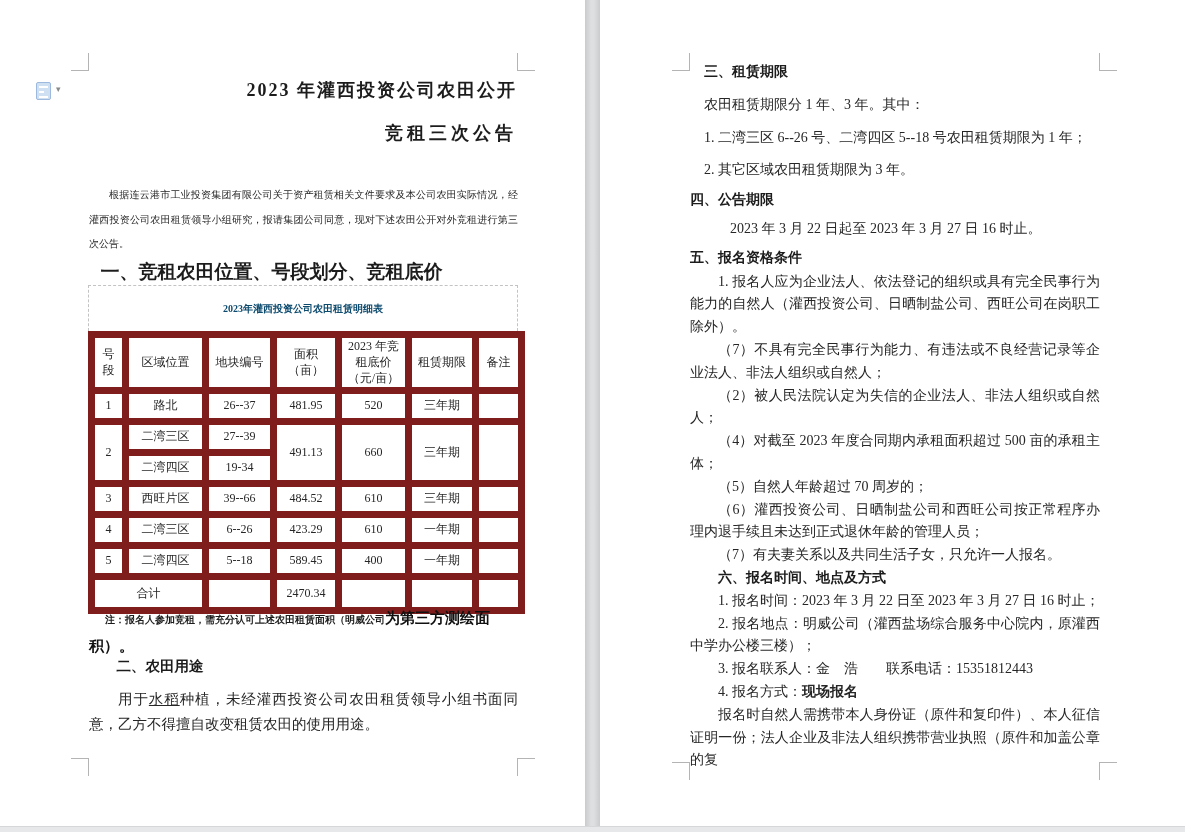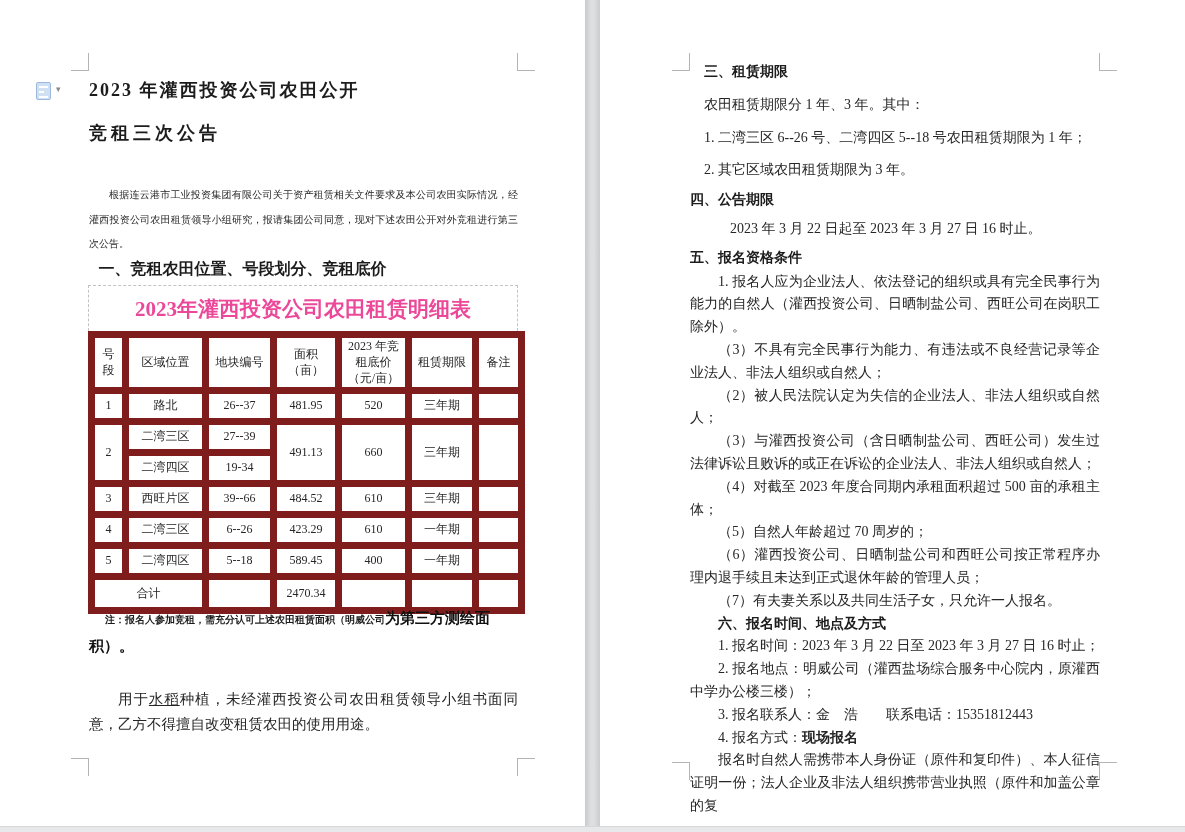--- a/index.html
+++ b/index.html
@@ -29,32 +29,32 @@
 
   
   .paste-icon { position:absolute; left:36px; top:82px; width:15px; height:18px;
     background:#cfe0f3; border:1px solid #9db9dd; border-radius:2px; }
   .paste-icon i { display:block; height:2px; background:#ffffff; margin:3px 2px 0 2px; }
   .paste-icon i.half { margin-right:6px; }
   .paste-caret { position:absolute; left:56px; top:84px; font-size:9px; color:#8a8a8a;
     font-family:"DejaVu Sans",sans-serif; }
 
   
-  .doc-title { position:absolute; left:89px; top:78px; width:428px; text-align:left;
+  .doc-title { position:absolute; left:89px; top:78px; width:428px; text-align:right;
     font-size:18px; font-weight:bold; letter-spacing:2px; color:#1c1c1c; }
   .doc-title .t2 { display:block; margin-top:19px; letter-spacing:4px; }
   .intro { position:absolute; left:89px; top:183px; width:429px;
     font-size:10px; line-height:24.6px; text-indent:2em; text-align:justify; }
   .h1-left { position:absolute; left:89px; top:259px; width:429px;
-    font-size:16px; font-weight:bold; text-indent:0.6em; color:#1c1c1c; }
+    font-size:19px; font-weight:bold; text-indent:0.6em; color:#1c1c1c; }
 
   .tbl-frame { position:absolute; left:88px; top:285px; width:430px; }
   .tbl-title-box { border:1px dashed #c3c3c3; border-bottom:none; height:46px;
     display:flex; align-items:center; justify-content:center;
-    font-size:21px; font-weight:bold; color:#ec4899; }
+    font-size:10px; font-weight:bold; color:#0c4a6e; }
   table.grid { border-collapse:collapse; width:430px; table-layout:fixed;
     font-size:12px; text-align:center; color:#262626; }
   table.grid th, table.grid td { border:7px solid #7f1d1d; padding:0 2px;
     font-weight:normal; line-height:1.35; }
   table.grid tr.hd { height:47px; }
   table.grid tr.rw { height:31px; }
   table.grid tr.tot { height:34px; }
 
   .note { position:absolute; left:89px; top:605px; width:420px; line-height:26px; text-indent:1em; }
   .note .nsm { font-size:10px; font-weight:bold; color:#1c1c1c; }
@@ -184,20 +184,21 @@
         <td></td>
       </tr>
     </tbody>
       </table>
   </div>
 
   <div class="note">
     <span class="nsm">注：报名人参加竞租，需充分认可上述农田租赁面积（明威公司</span><span class="nlg">为第三方测绘面积）。</span>
   </div>
 
+  <div class="h2-left">二、农田用途</div>
 
   <div class="sec2-body">
     <span>用于</span><span class="ul">水稻</span><span>种植，未经灌西投资公司农田租赁领导小组书面同意，乙方不得擅自改变租赁农田的使用用途。</span>
   </div>
 </div>
 
 <div class="seam"></div>
 
 <div id="page2" class="page">
   <div class="mark tl" style="left:72px;top:53px"></div>
@@ -207,23 +208,22 @@
 
   <div class="rp">
     <p class="hdg ind1 mb10">三、租赁期限</p>
     <p class="ind1 mb10">农田租赁期限分 1 年、3 年。其中：</p>
     <p class="ind1 mb10">1. 二湾三区 6--26 号、二湾四区 5--18 号农田租赁期限为 1 年；</p>
     <p class="ind1 mb7">2. 其它区域农田租赁期限为 3 年。</p>
     <p class="hdg mb6">四、公告期限</p>
     <p class="ind3 mb6">2023 年 3 月 22 日起至  2023 年  3 月  27 日 16 时止。</p>
     <p class="hdg mb1">五、报名资格条件</p>
     <p class="ind2">1. 报名人应为企业法人、依法登记的组织或具有完全民事行为能力的自然人（灌西投资公司、日晒制盐公司、西旺公司在岗职工除外）。</p>
-    <p class="ind2">（3）不具有完全民事行为能力、有违法或不良经营记录等企业法人、非法人组织或自然人；</p>
+    <p class="ind2">（7）不具有完全民事行为能力、有违法或不良经营记录等企业法人、非法人组织或自然人；</p>
     <p class="ind2">（2）被人民法院认定为失信的企业法人、非法人组织或自然人；</p>
-    <p class="ind2">（3）与灌西投资公司（含日晒制盐公司、西旺公司）发生过法律诉讼且败诉的或正在诉讼的企业法人、非法人组织或自然人；</p>
     <p class="ind2">（4）对截至 2023 年度合同期内承租面积超过 500 亩的承租主体；</p>
     <p class="ind2">（5）自然人年龄超过 70 周岁的；</p>
     <p class="ind2">（6）灌西投资公司、日晒制盐公司和西旺公司按正常程序办理内退手续且未达到正式退休年龄的管理人员；</p>
     <p class="ind2">（7）有夫妻关系以及共同生活子女，只允许一人报名。</p>
     <p class="hdg ind2">六、报名时间、地点及方式</p>
     <p class="ind2">1. 报名时间：2023 年 3 月 22 日至 2023 年 3 月 27 日 16 时止；</p>
     <p class="ind2">2. 报名地点：明威公司（灌西盐场综合服务中心院内，原灌西中学办公楼三楼）；</p>
     <p class="ind2">3. 报名联系人：金　浩　　联系电话：15351812443</p>
     <p class="ind2"><span>4. 报名方式：</span><span class="bold">现场报名</span></p>
     <p class="ind2">报名时自然人需携带本人身份证（原件和复印件）、本人征信证明一份；法人企业及非法人组织携带营业执照（原件和加盖公章的复</p>

